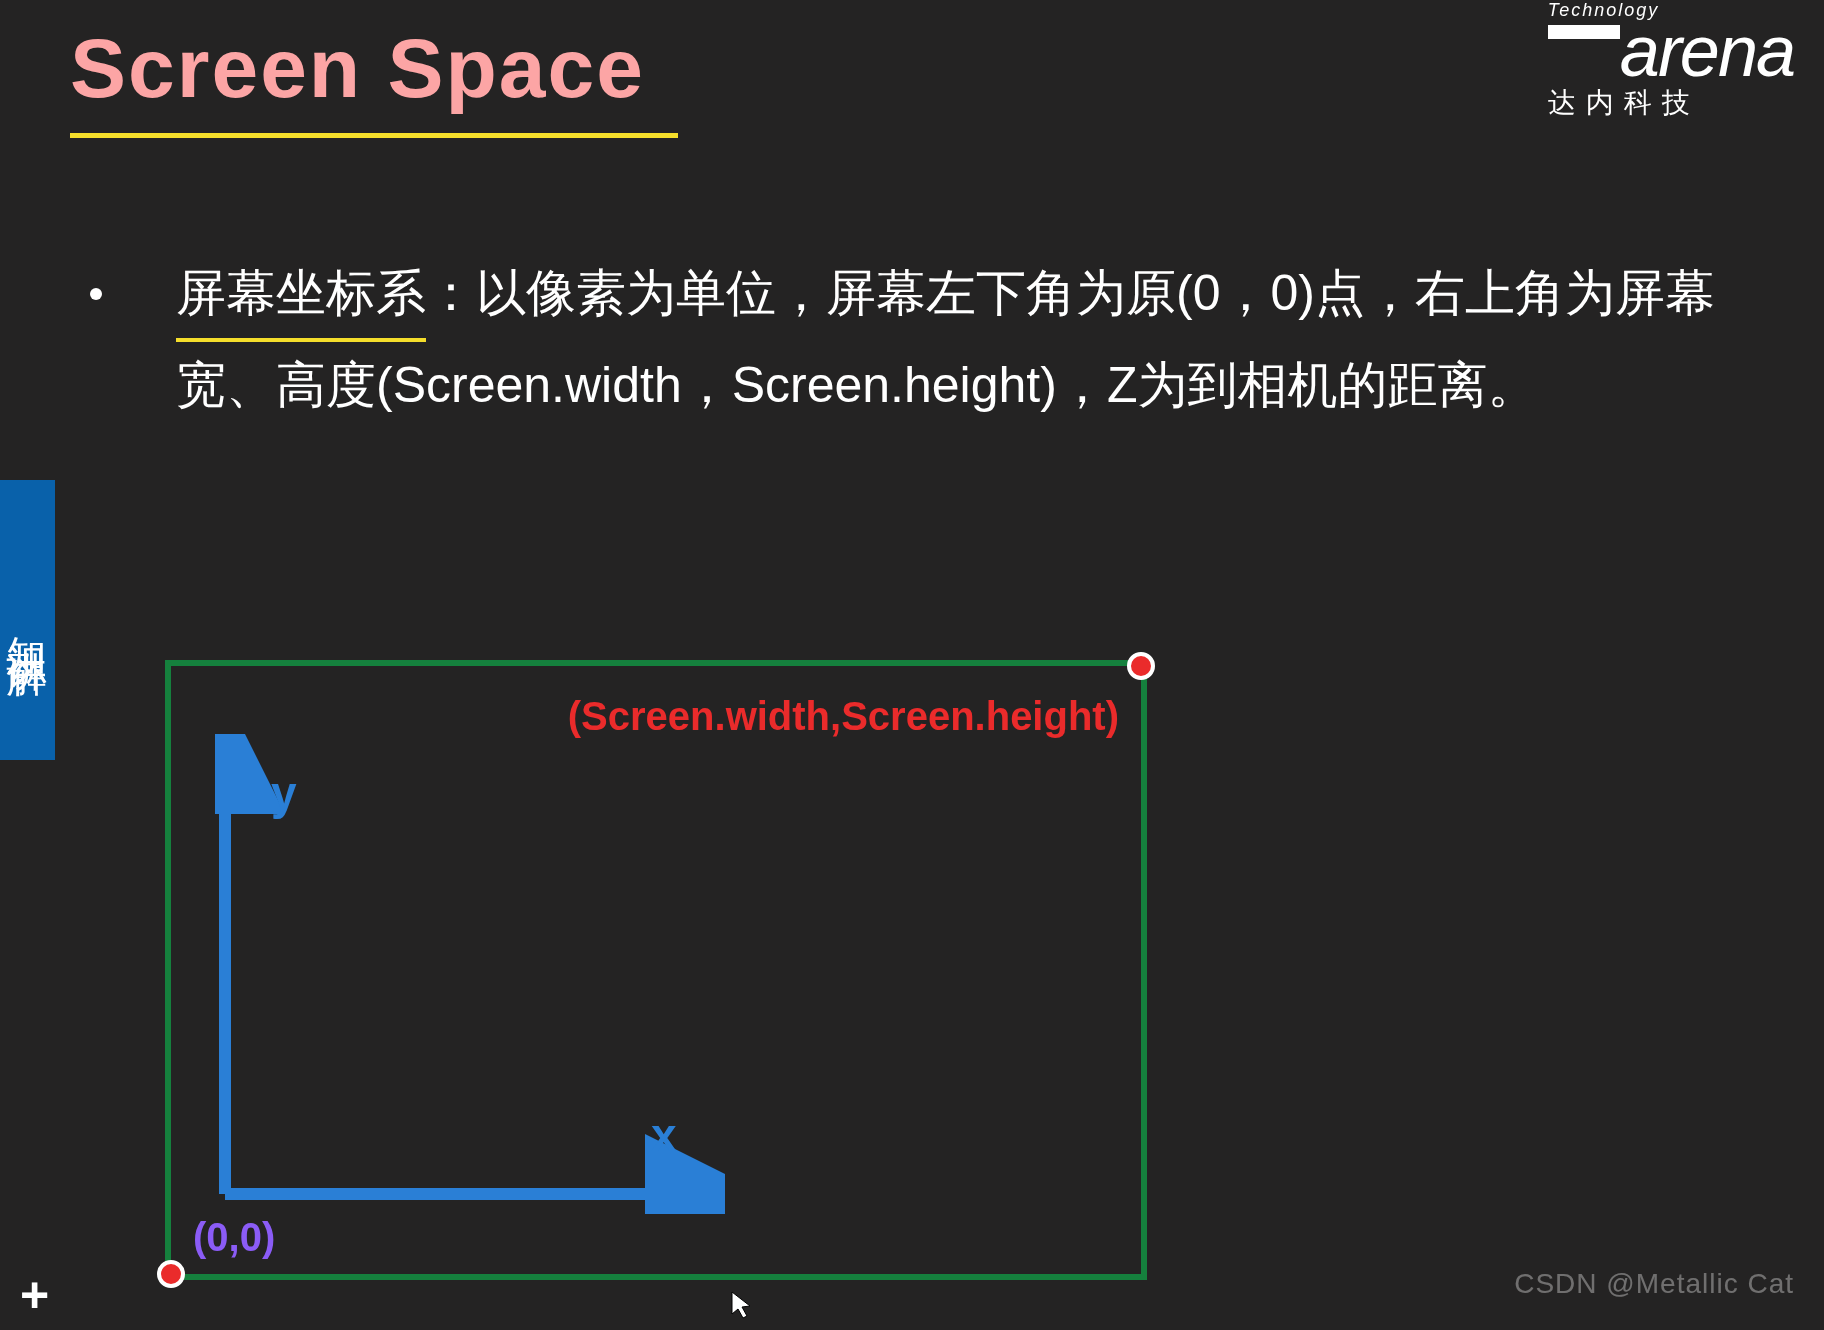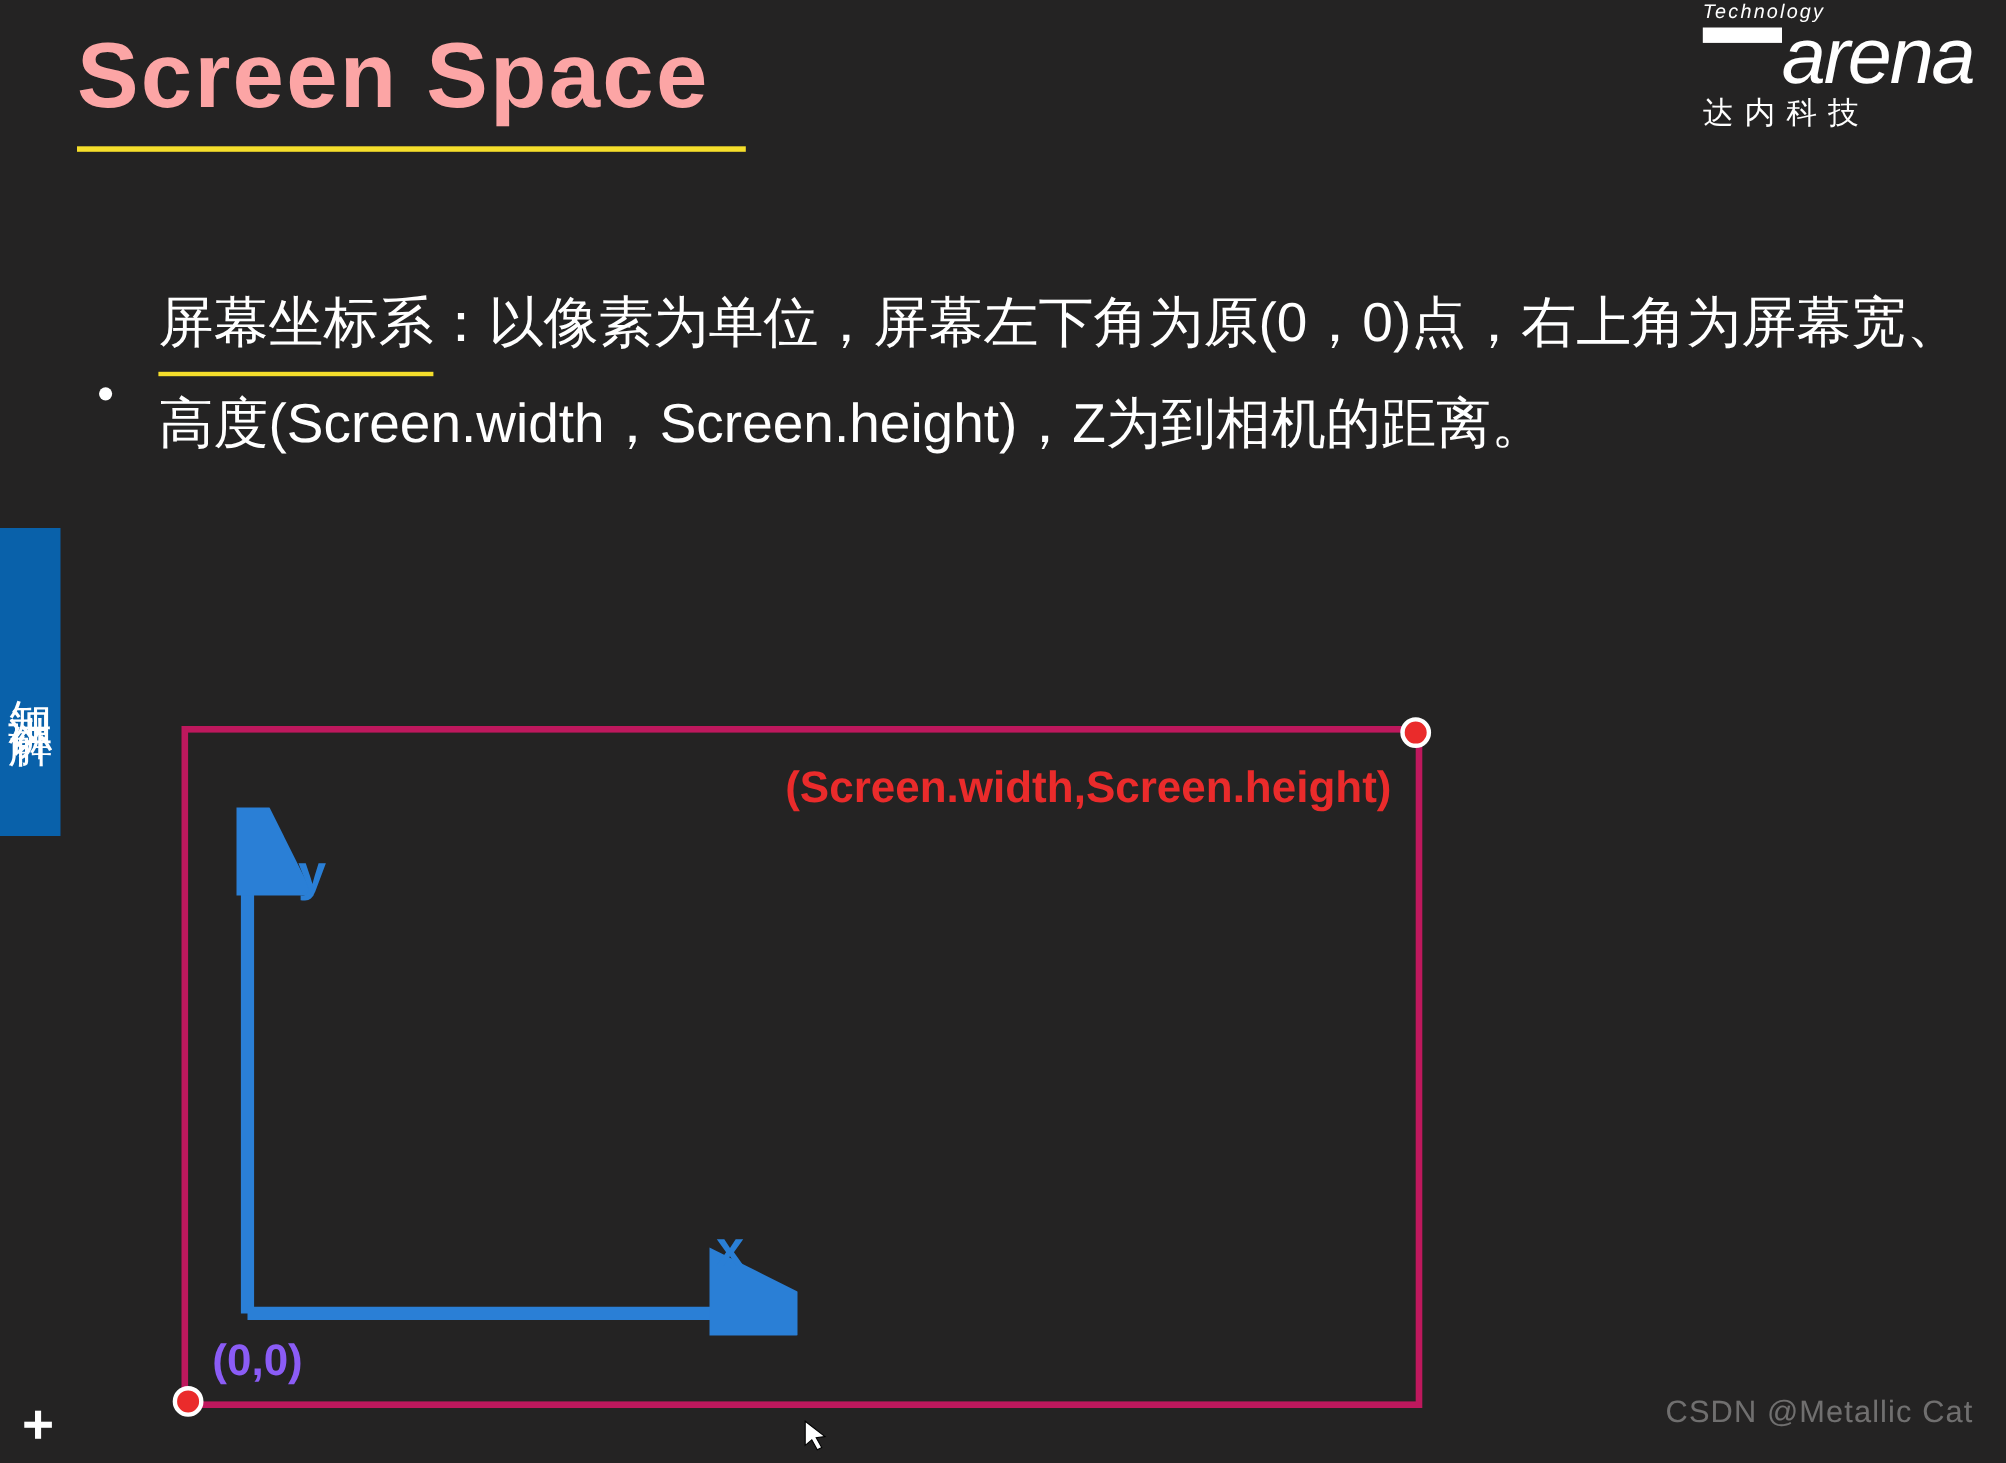--- a/index.html
+++ b/index.html
@@ -56,22 +56,23 @@
       position: absolute;
       left: 90px;
       top: 250px;
       right: 30px;
       color: #ffffff;
       font-size: 50px;
       line-height: 1.72;
     }
     .bullet {
       display: flex;
-      align-items: center;
+      align-items: flex-start;
       margin-bottom: 12px;
+      gap: 32px;
     }
     .bullet-dot {
       width: 12px;
       height: 12px;
       border-radius: 50%;
       background: #ffffff;
       margin-top: 38px;
       margin-right: 42px;
       flex-shrink: 0;
     }
@@ -97,23 +98,23 @@
       align-items: center;
       justify-content: center;
       letter-spacing: 8px;
       overflow: hidden;
     }
 
     .diagram {
       position: absolute;
       left: 165px;
       top: 660px;
-      width: 1128px;
+      width: 982px;
       height: 620px;
-      border: 6px solid #be185d;
+      border: 6px solid #15803d;
       background: transparent;
     }
     .dot-tr {
       position: absolute;
       right: -14px; top: -14px;
       width: 28px; height: 28px;
       border-radius: 50%;
       background: #ea2b2b;
       border: 4px solid #ffffff;
     }

